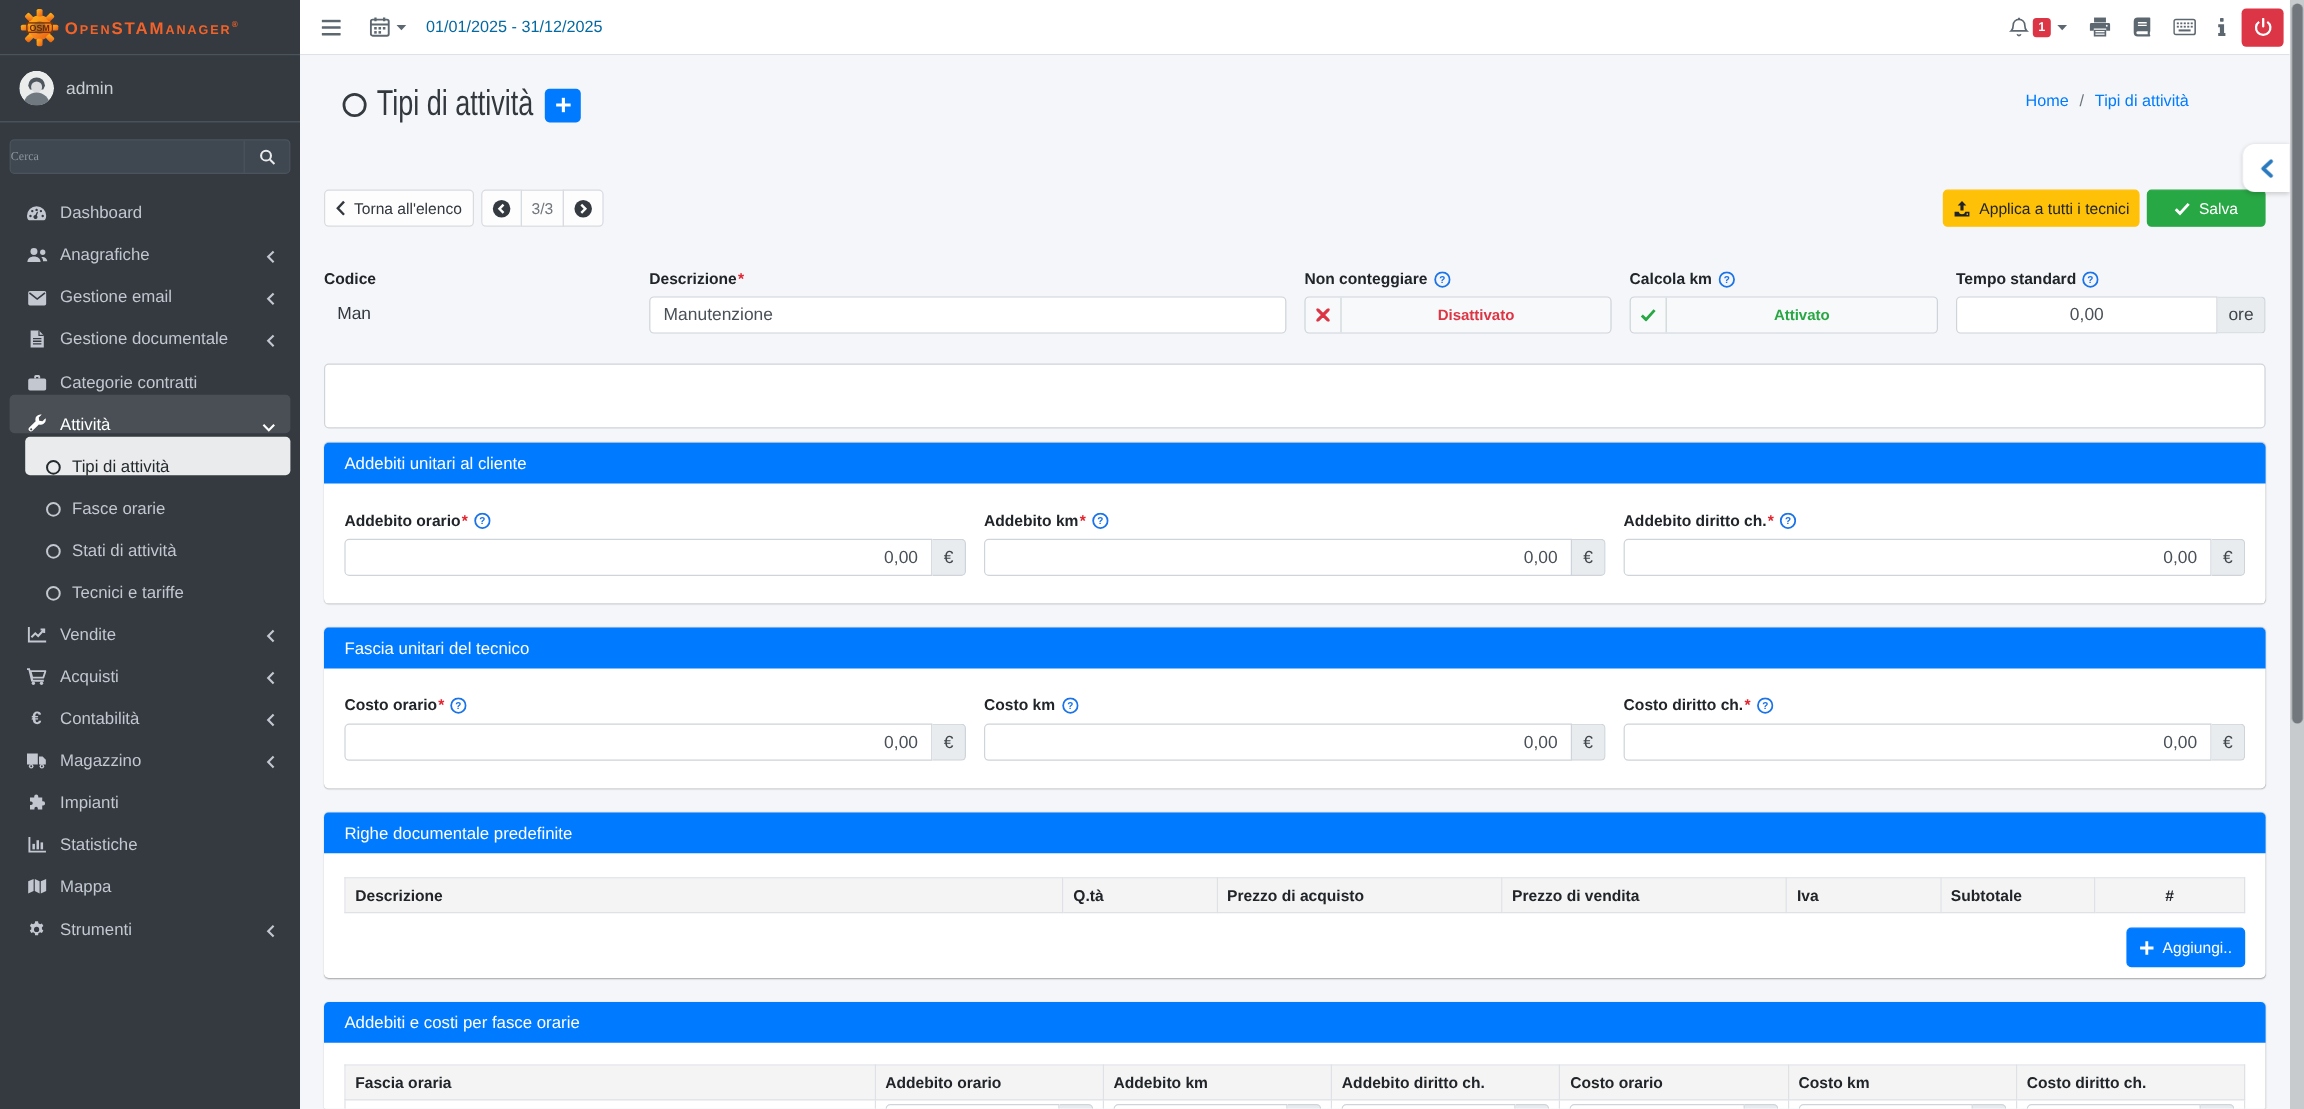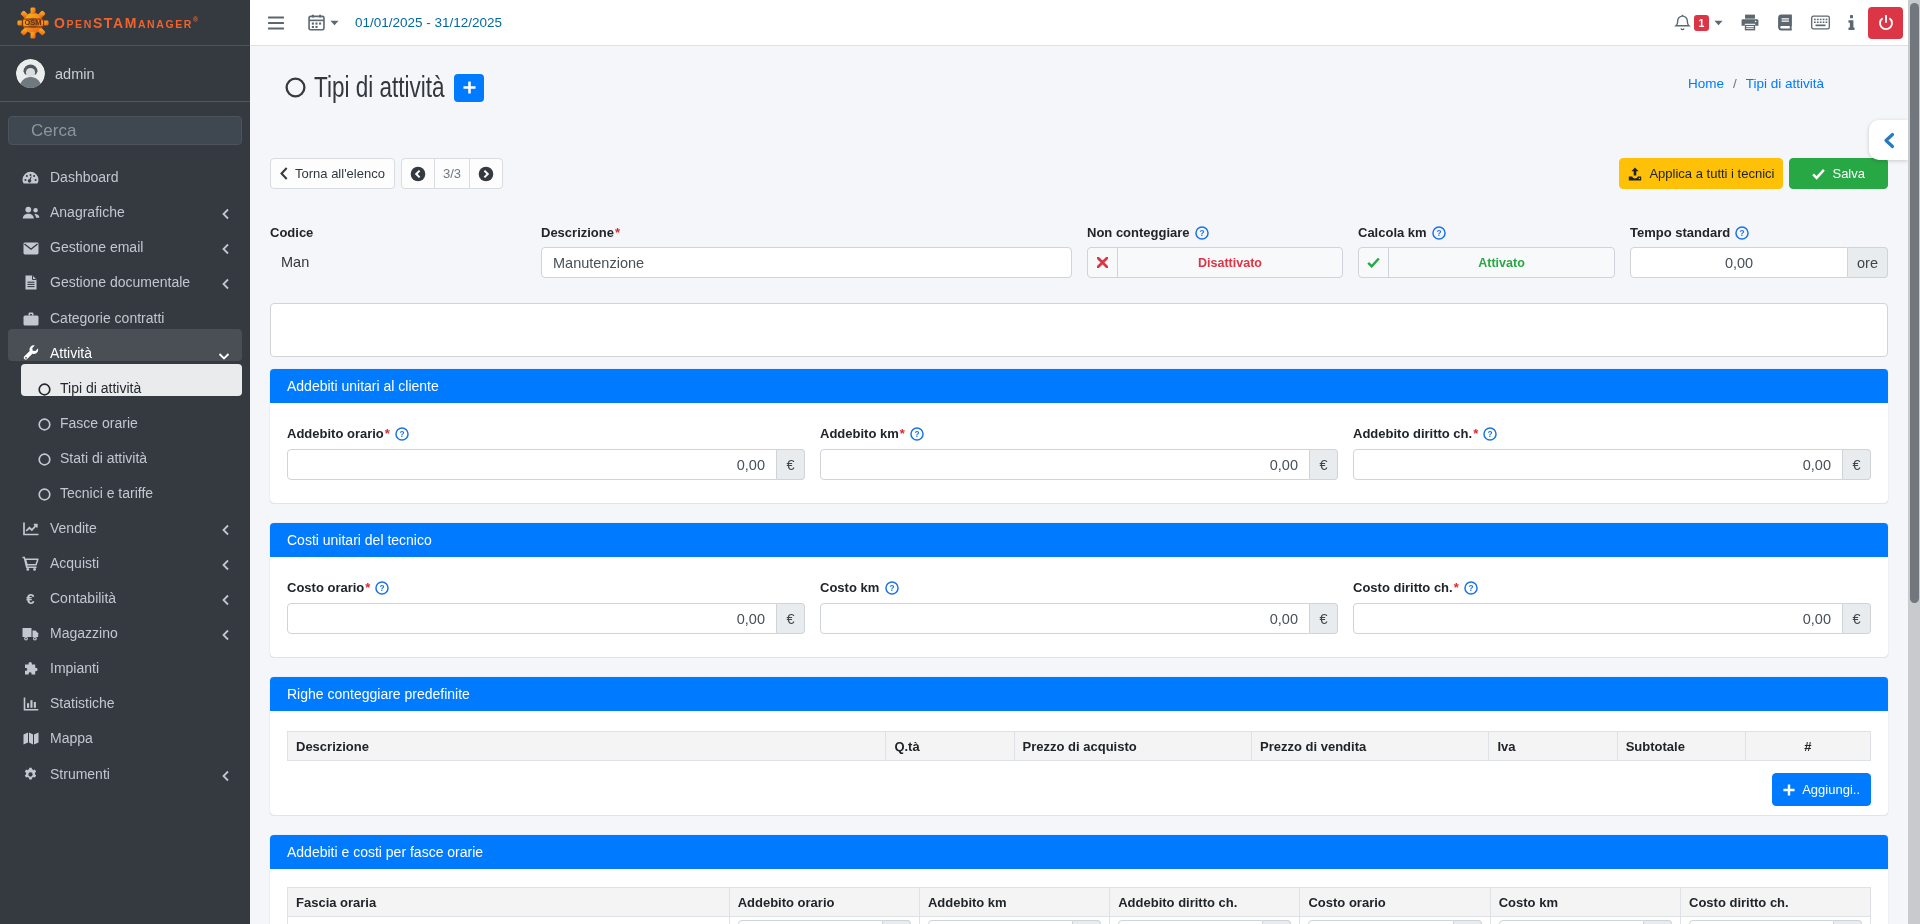--- a/index.html
+++ b/index.html
@@ -11,21 +11,21 @@
   .sidebar { position:fixed; left:0; top:0; bottom:0; width:250px; background:#343a40; z-index:30; }
   .brand-link { display:flex; align-items:center; height:46px; padding:0 12px; border-bottom:1px solid #4b545c; }
   .brand-logo { width:34px; height:34px; margin-left:4px; margin-right:4px; flex:none; }
   .brand-text { color:#f1632a; font-size:14px; letter-spacing:1.6px; font-weight:bold; white-space:nowrap; }
   .brand-text small { font-size:10.5px; font-weight:bold; }
   .brand-text sup { font-size:7px; }
   .user-panel { display:flex; align-items:center; padding:13px 0 13px 16px; border-bottom:1px solid #4f5962; }
   .user-avatar { width:29px; height:29px; border-radius:50%; overflow:hidden; flex:none; }
   .user-name { color:#c9ced3; margin-left:10px; font-size:14.5px; }
   .sidebar-search { display:flex; margin:14px 8px 8px 8px; height:29px; border:1px solid #4b545c; border-radius:4px; overflow:hidden; background:#3f4750; }
-  .sidebar-search input { flex:1; background:transparent; border:0; outline:none; color:#c2c7d0; font-size:17px; padding:0 22px; font-family:Liberation Sans, sans-serif; }
+  .sidebar-search input { flex:1; background:transparent; border:0; outline:none; color:#c2c7d0; font-size:10px; padding:0 0; font-family:Liberation Serif, serif; }
   .sidebar-search input::placeholder { color:#8d959d; }
   .sidebar-search .search-btn { width:38px; display:flex; align-items:center; justify-content:center; border-left:1px solid #4b545c; color:#e8eaec; cursor:pointer; }
   .nav-sidebar { padding:1px 8px; }
   .nav-item { display:flex; align-items:flex-end; height:31.2px; margin-bottom:3.9px; border-radius:4px; color:#c2c7d0; cursor:pointer; font-size:14px; }
   .nav-item .nav-ico { width:21px; margin-left:12px; margin-right:9px; display:flex; justify-content:center; flex:none; }
   .nav-item .arrow { margin-left:auto; margin-right:12px; display:flex; }
   .nav-item.open-parent { background:#494f55; color:#fff; }
   .nav-sub { padding-left:13px; }
   .nav-sub .nav-item .nav-ico { margin-left:16px; margin-right:8px; width:15px; }
   .nav-sub .nav-item.active { background:#e9ebec; color:#24292d; }
@@ -658,21 +658,21 @@
           </div>
           <div class="input-group">
             <input class="form-control num" data-name="addebito-diritto-input" value="0,00" style="">
             <span class="addon" data-name="euro-addon">€</span>
           </div>
         </div>
       </div>
     </div>
 
     <div class="card" data-name="panel-costi-unitari">
-      <div class="card-header" data-name="panel-costi-header">Costi unitari del tecnico</div>
+      <div class="card-header" data-name="panel-costi-header">Fascia unitari del tecnico</div>
       <div class="card-body three-cols">
         <div data-name="field-costo-orario">
           <div class="field-label" data-name="costo-orario-label">
               <span>Costo orario</span>
               <span class="req">*</span>
             <span class="help-ico" data-name="question-circle-icon">
                 <svg width="14" height="14" viewBox="0 0 16 16">
                   <circle cx="8" cy="8" r="6.9" fill="none" stroke="#1a73e8" stroke-width="1.7"></circle>
                   <text x="8" y="11.4" text-anchor="middle" font-size="9.5" font-weight="bold" fill="#1a73e8" font-family="Liberation Sans, sans-serif">?</text>
                 </svg>
@@ -712,21 +712,21 @@
           </div>
           <div class="input-group">
             <input class="form-control num" data-name="costo-diritto-input" value="0,00" style="">
             <span class="addon" data-name="euro-addon">€</span>
           </div>
         </div>
       </div>
     </div>
 
     <div class="card" data-name="panel-righe-aggiuntive">
-      <div class="card-header" data-name="panel-righe-header">Righe conteggiare predefinite</div>
+      <div class="card-header" data-name="panel-righe-header">Righe documentale predefinite</div>
       <div class="card-body table-body">
         <table class="grid" data-name="righe-table">
           <colgroup>
             <col style="width:37.8%">
               <col style="width:8.1%">
               <col style="width:15%">
               <col style="width:15%">
               <col style="width:8.1%">
               <col style="width:8.1%">
               <col style="width:7.9%">

